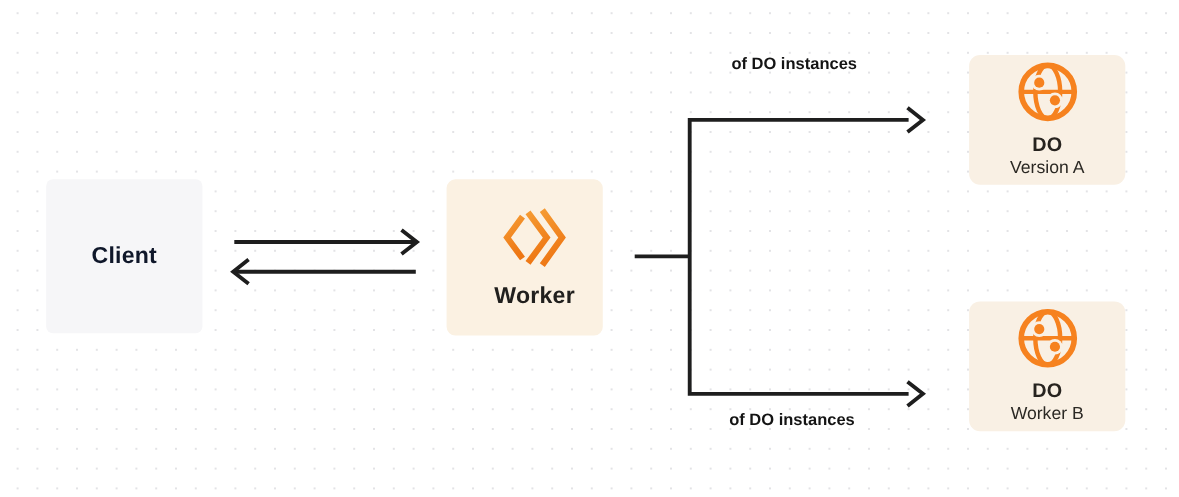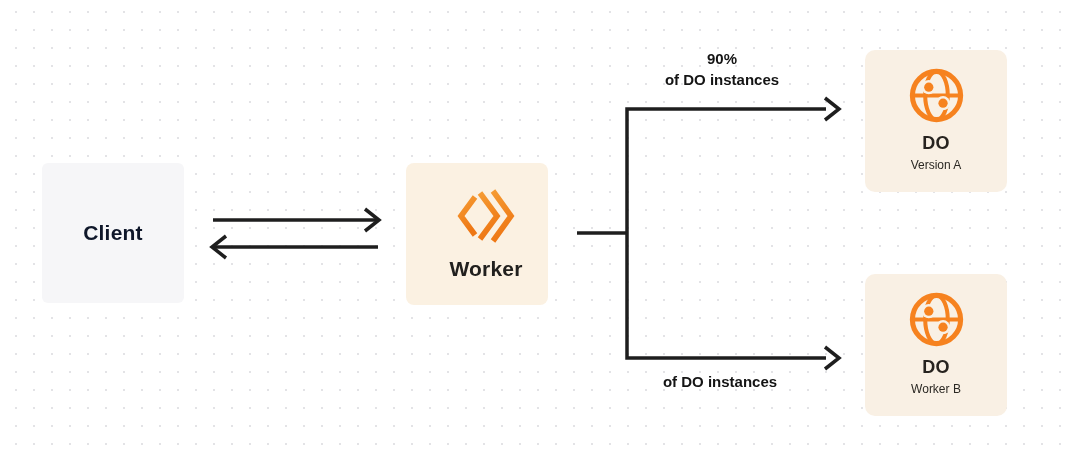--- a/index.html
+++ b/index.html
@@ -61,36 +61,37 @@
     gap: 13px;
     padding-left: 18px;
   }
   .node-worker .node-label {
     font-size: 21px;
     font-weight: 700;
     color: #21201e;
     letter-spacing: 0.2px;
   }
   .node-do {
-    width: 142px; height: 142px;
+    width: 142px; height: 118px;
     background: #f9f0e4;
     border-radius: 10px;
+    margin-left: 16px;
   }
   .node-do-a { left: 865px; top: 50px; }
   .node-do-b { left: 865px; top: 274px; }
   .do-title {
     margin-top: 9px;
     font-size: 18px;
     font-weight: 700;
     color: #27231f;
     line-height: 21px;
     letter-spacing: 0.2px;
   }
   .do-subtitle {
-    font-size: 12px;
+    font-size: 16px;
     font-weight: 400;
     color: #2b2823;
     line-height: 22px;
   }
   .branch-label {
     position: absolute;
     width: 220px;
     text-align: center;
     font-size: 15px;
     font-weight: 700;
@@ -149,21 +150,20 @@
           <path d="M20 9 L6 28 L20 47"></path>
           <path d="M25 5 L42 28 L25 51"></path>
           <path d="M38 3 L56 28 L38 53"></path>
         </g>
       </svg>
     </span>
     <span class="node-label">Worker</span>
   </div>
 
   <div class="branch-label branch-label-top">
-    <div>90%</div>
     <div>of DO instances</div>
   </div>
 
   <div class="branch-label branch-label-bottom">
     <div>of DO instances</div>
   </div>
 
   <div class="node node-do node-do-a">
     <span class="icon-wrap">
       <svg width="57" height="57" viewBox="0 0 48 48" xmlns="http://www.w3.org/2000/svg">

